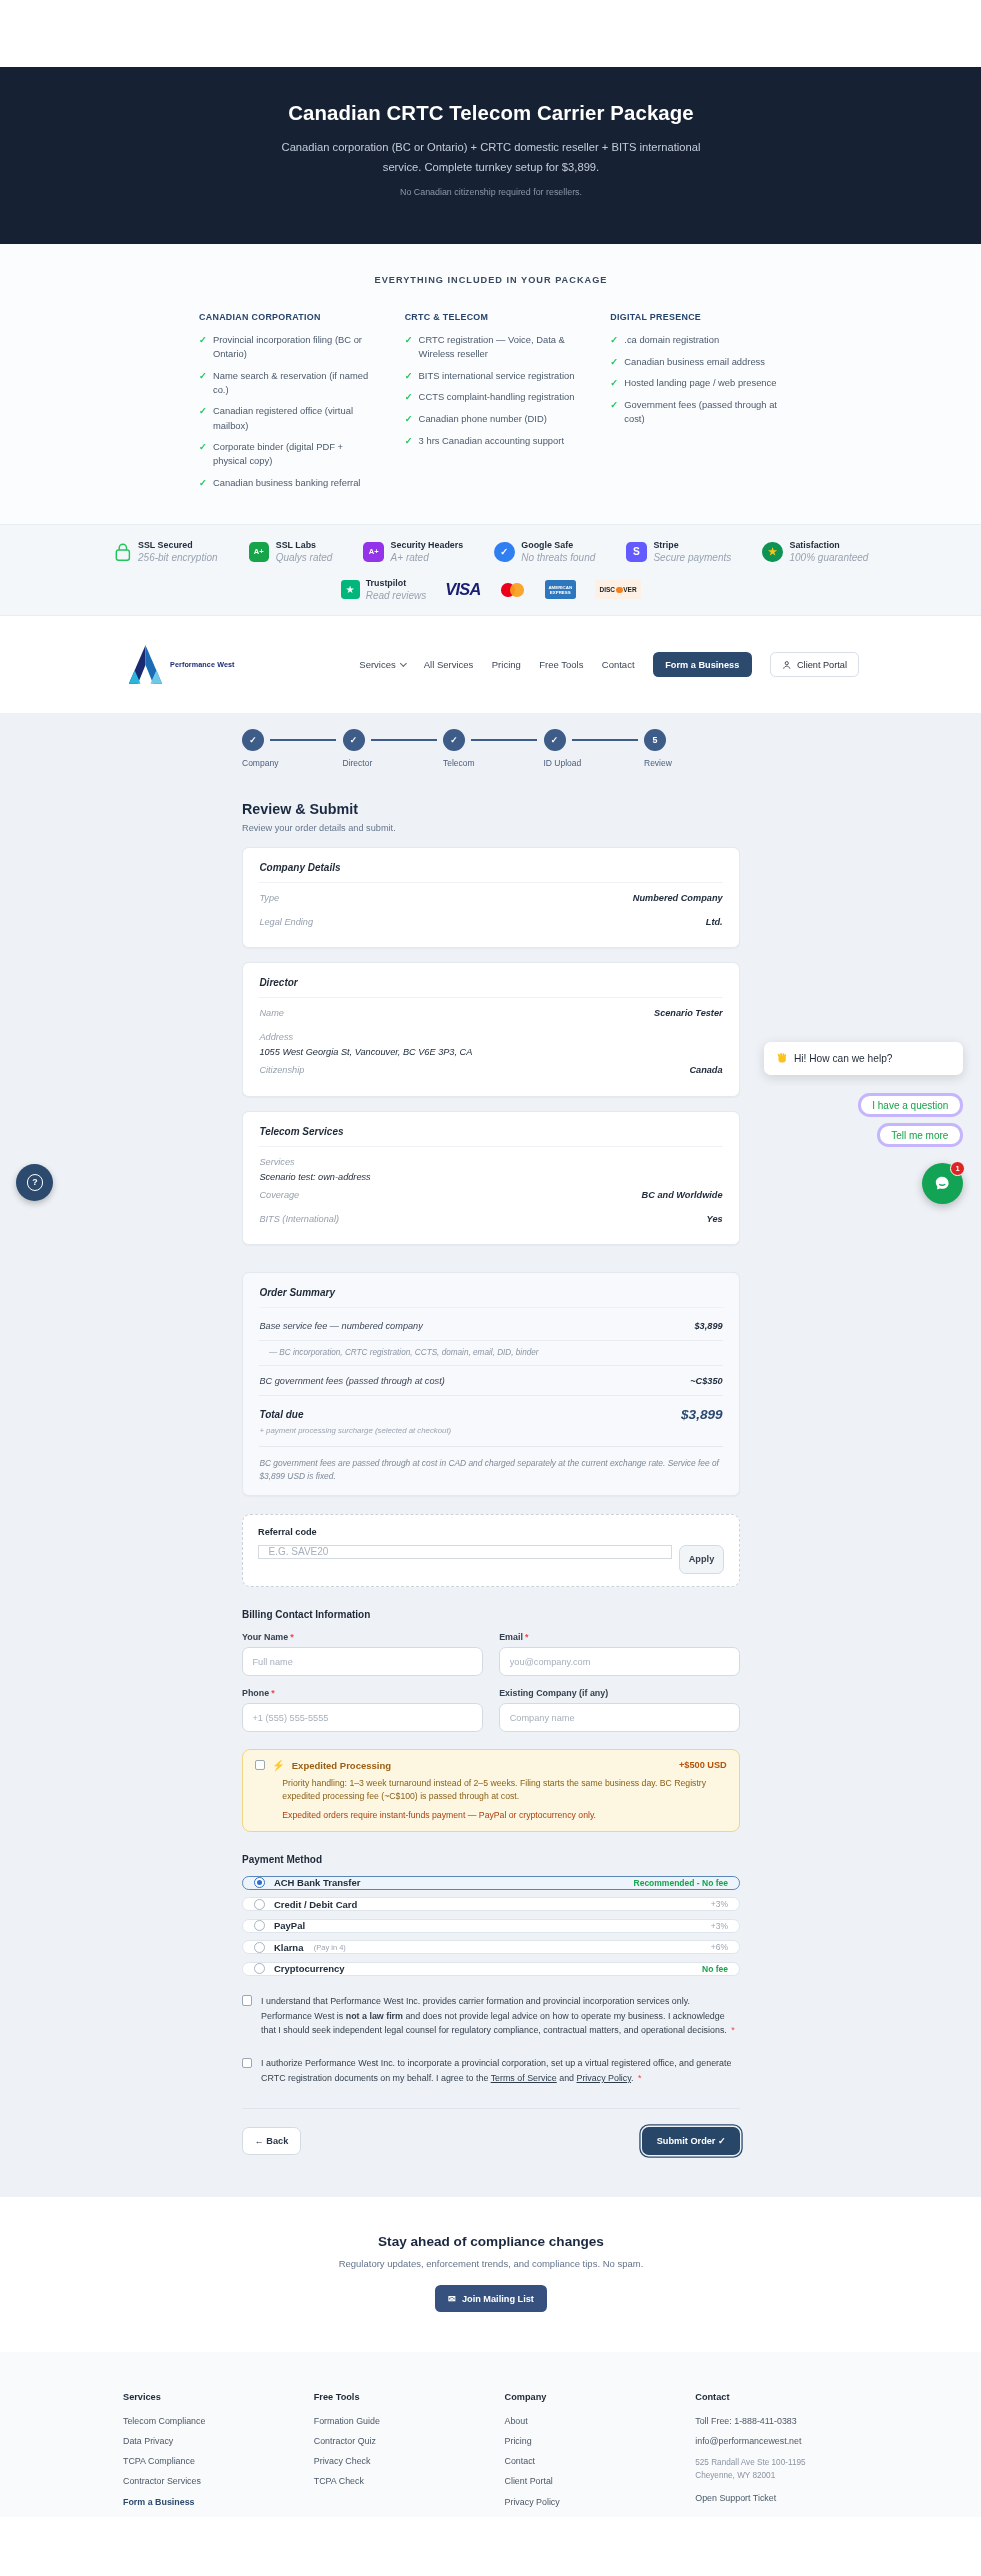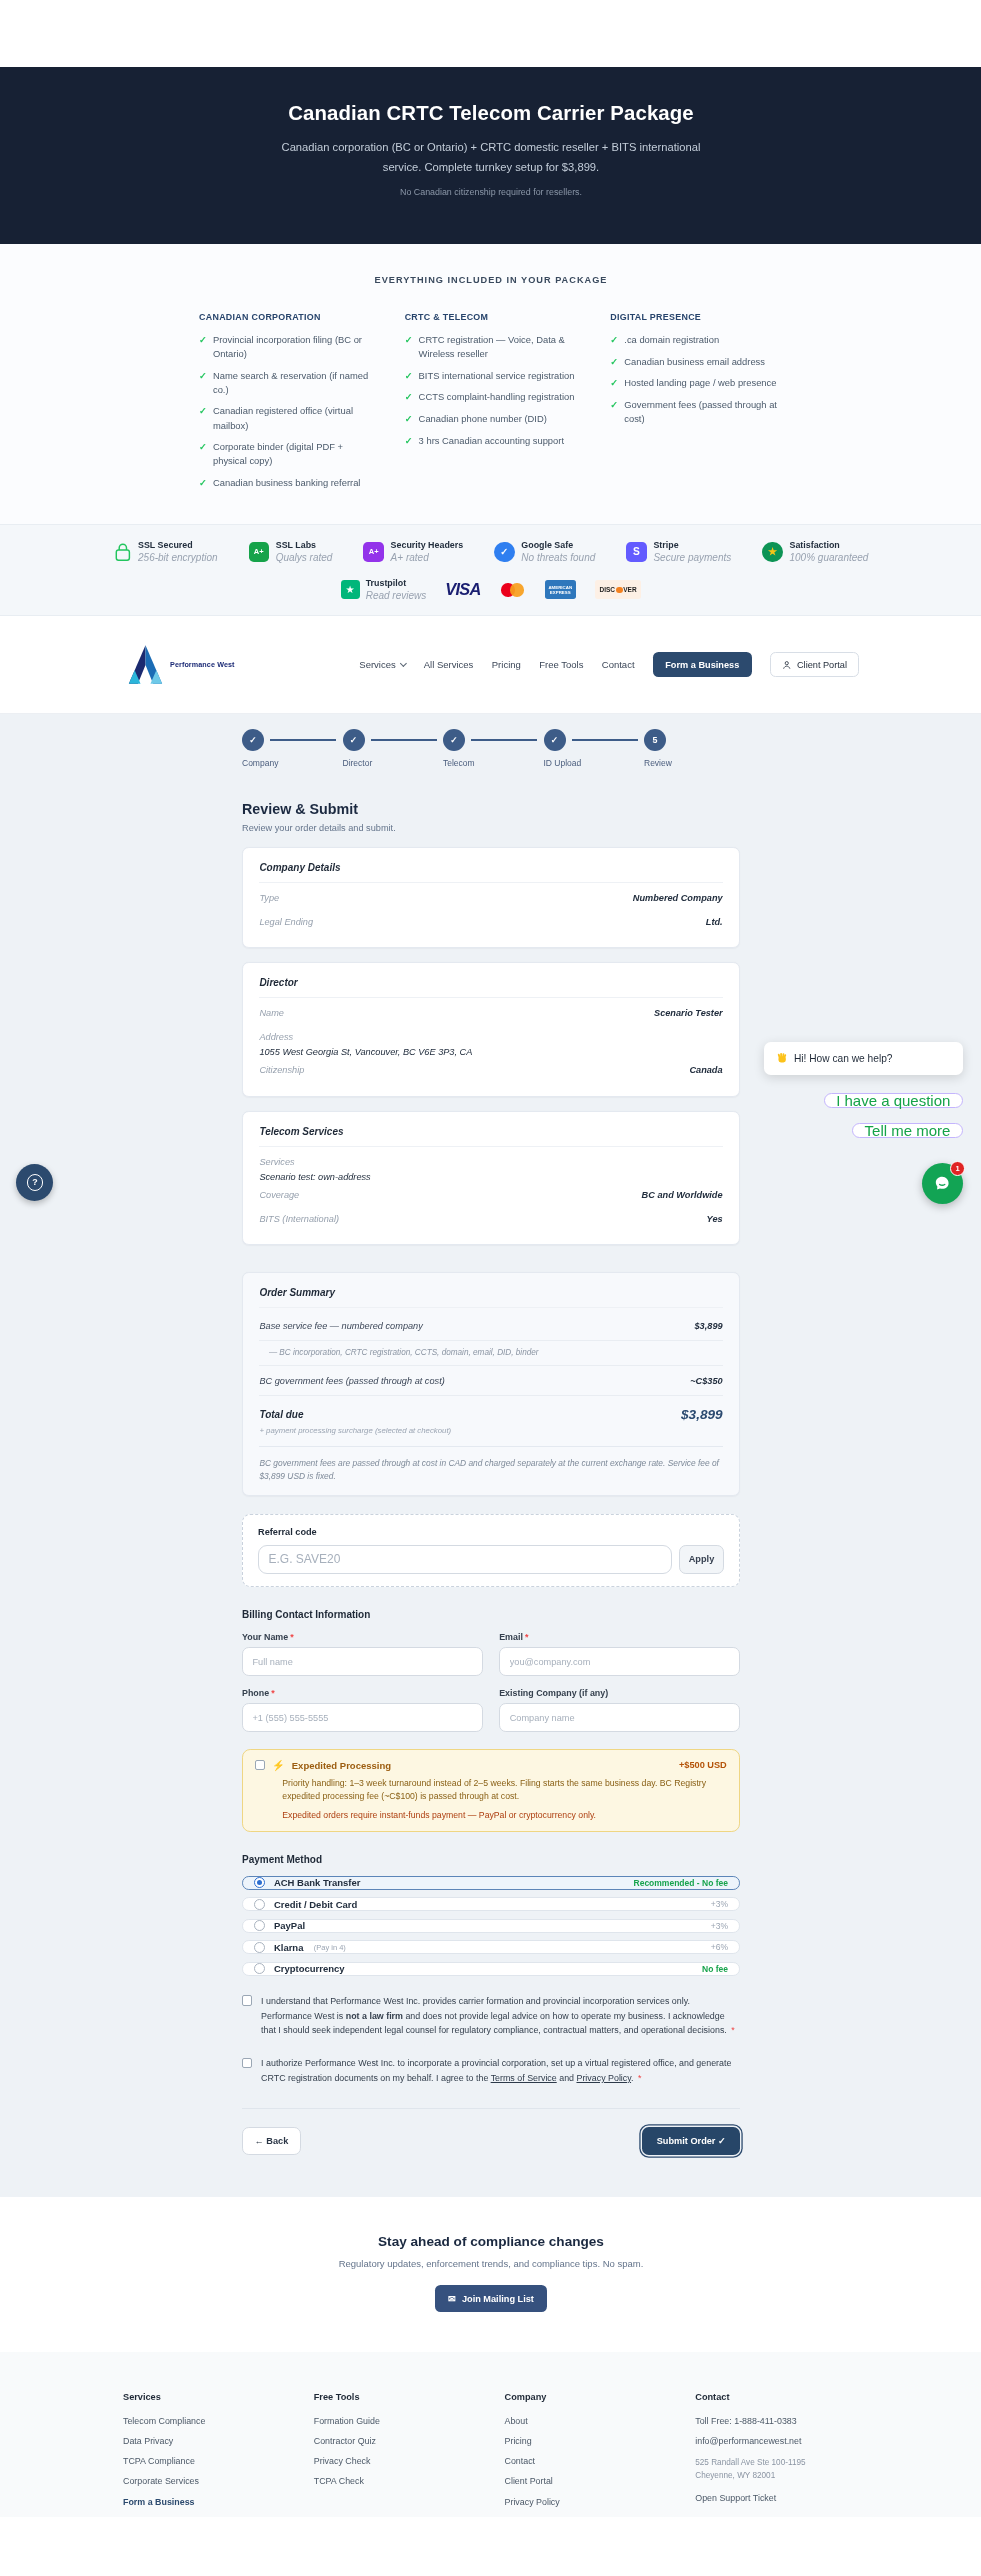--- a/index.html
+++ b/index.html
@@ -87,21 +87,21 @@
   .sum-note { font-size:8.2px; color:#8b95a3; padding:6.8px 0 8.2px 9.5px; border-bottom:0.7px solid #e9edf2; }
   .sum-total { display:flex; justify-content:space-between; align-items:center; padding-top:11px; }
   .sum-total .lb { font-size:10px; font-weight:700; color:#1f2937; }
   .sum-total .vl { font-size:13.6px; font-weight:800; color:#2b4a70; }
   .sum-sur { font-size:7.8px; color:#9aa4b2; margin-top:4.1px; }
   .sum-foot { margin-top:11px; padding-top:9.5px; border-top:0.7px solid #e4e9f0; font-size:8.4px; color:#7e8a99; line-height:1.55; }
 
   .referral { background:#fff; border:1px dashed #c9d2dd; border-radius:8.2px; padding:12.3px 15px; margin-top:17.7px; }
   .ref-label { font-size:9.2px; font-weight:700; color:#1f2937; margin-bottom:7.5px; }
   .ref-line { display:flex; gap:6.8px; }
-  .ref-input { flex:1; height:29px; border:0.7px solid #d4dae2; border-radius:9px; padding:0 9.5px; font-size:12px; font-family:inherit; color:#222e3e; }
+  .ref-input { flex:1; height:14px; border:0.7px solid #d4dae2; border-radius:0; padding:0 9.5px; font-size:10px; font-family:inherit; color:#222e3e; }
   .ref-input::placeholder { color:#a7b0bc; }
   .btn-apply { width:45px; height:29px; background:#f2f5f8; border:0.7px solid #d4dae2; border-radius:6.8px; font-size:9.2px; font-weight:600; color:#374151; cursor:pointer; }
 
   .billing-title { font-size:10px; font-weight:700; color:#1f2937; margin-top:22px; }
   .bgrid { display:grid; grid-template-columns:1fr 1fr; gap:11.6px 16.4px; margin-top:11.6px; }
   .field label { display:block; font-size:8.9px; font-weight:600; color:#35404e; margin-bottom:5.5px; }
   .req { color:#ef4444; margin-left:2px; }
   .field input { width:100%; height:29px; border:0.7px solid #d4dae2; border-radius:6.8px; padding:0 9.5px; font-size:9.2px; font-family:inherit; color:#222e3e; background:#fff; }
   .field input::placeholder { color:#a7b0bc; }
 
@@ -146,21 +146,21 @@
   .f-grid { width:736px; margin:0 auto; display:grid; grid-template-columns:repeat(4,1fr); gap:27px; }
   .f-col h4 { font-size:9.2px; font-weight:700; color:#1f2937; margin-bottom:13.6px; }
   .f-link { display:block; font-size:8.9px; color:#4b5867; margin-bottom:10.2px; cursor:pointer; }
   .f-link.accent { color:#2c4a6e; font-weight:600; }
   .f-addr { font-size:8.2px; color:#8b95a3; line-height:1.6; margin-bottom:10.2px; }
 
   
   .help-fab { position:absolute; left:16.4px; top:1164px; width:37px; height:37px; border-radius:50%; background:#2c4a6e; box-shadow:0 2.7px 6.8px rgba(0,0,0,.25); display:flex; align-items:center; justify-content:center; cursor:pointer; }
   .help-q { width:16.4px; height:16.4px; border:1.4px solid #fff; border-radius:50%; color:#fff; font-size:8.9px; font-weight:700; display:flex; align-items:center; justify-content:center; }
   .chat-bubble { position:absolute; right:19px; top:1042px; width:199px; background:#fff; border-radius:6.8px; box-shadow:0 2.7px 11px rgba(0,0,0,.14); padding:10.2px 11.6px; display:flex; align-items:center; gap:6.1px; font-size:10.2px; color:#1f2937; }
-  .chat-opt { position:absolute; right:19px; background:#fff; border:1px solid #c4b5fd; color:#15a349; border-radius:11.6px; height:15px; padding:0 11.6px; font-size:15px; display:flex; align-items:center; cursor:pointer; }
+  .chat-opt { position:absolute; right:19px; background:#fff; border:3px solid #c4b5fd; color:#15a349; border-radius:11.6px; height:24px; padding:0 11.6px; font-size:10px; display:flex; align-items:center; cursor:pointer; }
   .chat-opt.o1 { top:1093px; }
   .chat-opt.o2 { top:1123px; }
   .chat-fab { position:absolute; right:19px; top:1163px; width:41px; height:41px; border-radius:50%; background:#12a454; box-shadow:0 2.7px 8.2px rgba(0,0,0,.25); display:flex; align-items:center; justify-content:center; cursor:pointer; }
   .chat-badge { position:absolute; top:-2px; right:-2px; width:15px; height:15px; border-radius:50%; background:#e02424; border:1.4px solid #fff; color:#fff; font-size:7.5px; font-weight:700; display:flex; align-items:center; justify-content:center; }
 </style>
 </head>
 <body>
 
 <div class="top-strip"></div>
 <section class="hero">
@@ -539,21 +539,21 @@
     </button>
 </section>
 
 <footer class="footer">
   <div class="f-grid">
     <div class="f-col">
       <h4>Services</h4>
       <span class="f-link">Telecom Compliance</span>
       <span class="f-link">Data Privacy</span>
       <span class="f-link">TCPA Compliance</span>
-      <span class="f-link">Corporate Services</span>
+      <span class="f-link">Contractor Services</span>
       <span class="f-link accent">Form a Business</span>
     </div>
     <div class="f-col">
       <h4>Free Tools</h4>
       <span class="f-link">Formation Guide</span>
       <span class="f-link">Contractor Quiz</span>
       <span class="f-link">Privacy Check</span>
       <span class="f-link">TCPA Check</span>
     </div>
     <div class="f-col">

